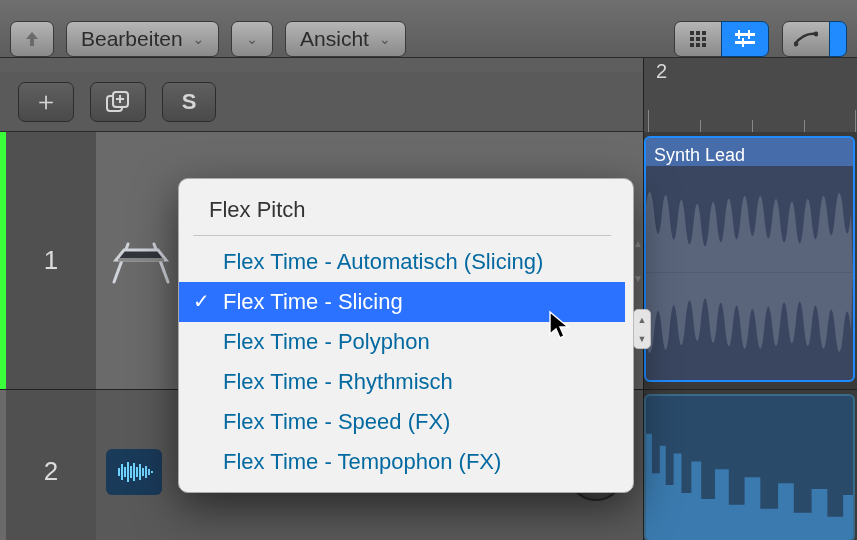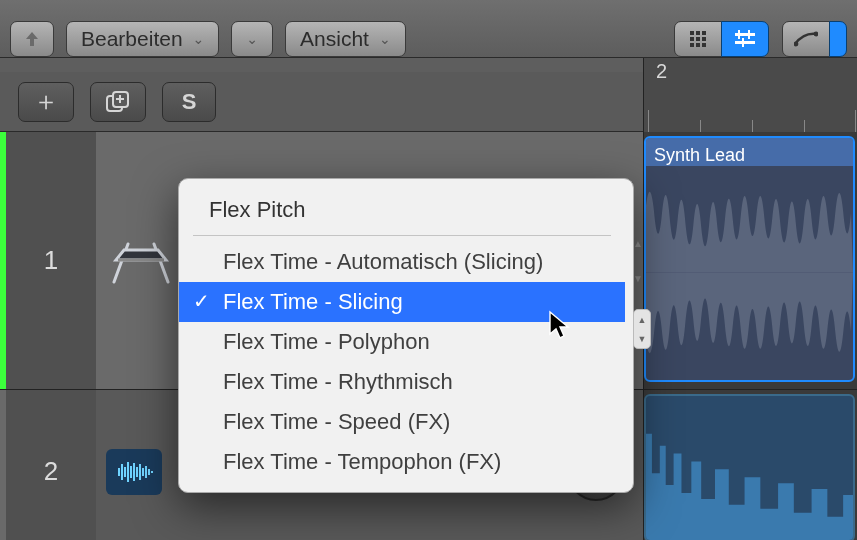--- a/index.html
+++ b/index.html
@@ -43,21 +43,21 @@
   .region.r1 { top:4px; height:246px; background:#3a4660; border-color:#1f8bff;}
   .region.r2 { top:4px; height:148px; background:#2a4a6a; border-color:#3a6a8a;}
   .region-hdr { height:28px; background:rgba(80,140,230,0.55); color:#fff; font-size:18px; display:flex; align-items:flex-end; padding:0 8px; gap:8px;}
   .region.r2 .region-hdr { background:#2a5a82;}
   .loop-circle { width:14px; height:14px; border:2px solid #cde; border-radius:50%; }
   .wave { position:absolute; top:28px; bottom:0; left:0; right:0; }
 
   .popup { position:absolute; left:178px; top:178px; width:456px; background:#f1f1f1; border:1px solid #aaa; border-radius:10px; box-shadow:0 14px 44px rgba(0,0,0,0.55); padding:8px 8px 10px 0;}
   .popup-title { padding:10px 30px 10px 30px; font-size:22px; color:#333; }
   .popup-sep { height:1px; background:#c4c4c4; margin:2px 14px 6px 14px;}
-  .popup-item { padding:7px 30px 7px 44px; font-size:22px; color:#404040; position:relative;}
+  .popup-item { padding:7px 30px 7px 44px; font-size:22px; color:#0369a1; position:relative;}
   .popup-item.sel { background:#2a72ff; color:#fff;}
   .popup-item .chk { position:absolute; left:14px; top:7px; font-size:20px;}
   .cursor { position:absolute; left:548px; top:310px; font-size:28px; color:#000; pointer-events:none; text-shadow:0 0 2px #fff;}
   .pop-stepper { position:absolute; right:-18px; top:130px; width:18px; height:40px; background:#e4e4e4; border:1px solid #bbb; border-radius:5px; display:flex; flex-direction:column; align-items:center; justify-content:space-around; font-size:9px; color:#666;}
 </style>
 </head>
 <body>
 
 <div class="toolbar">
   <div class="tb-btn square">

